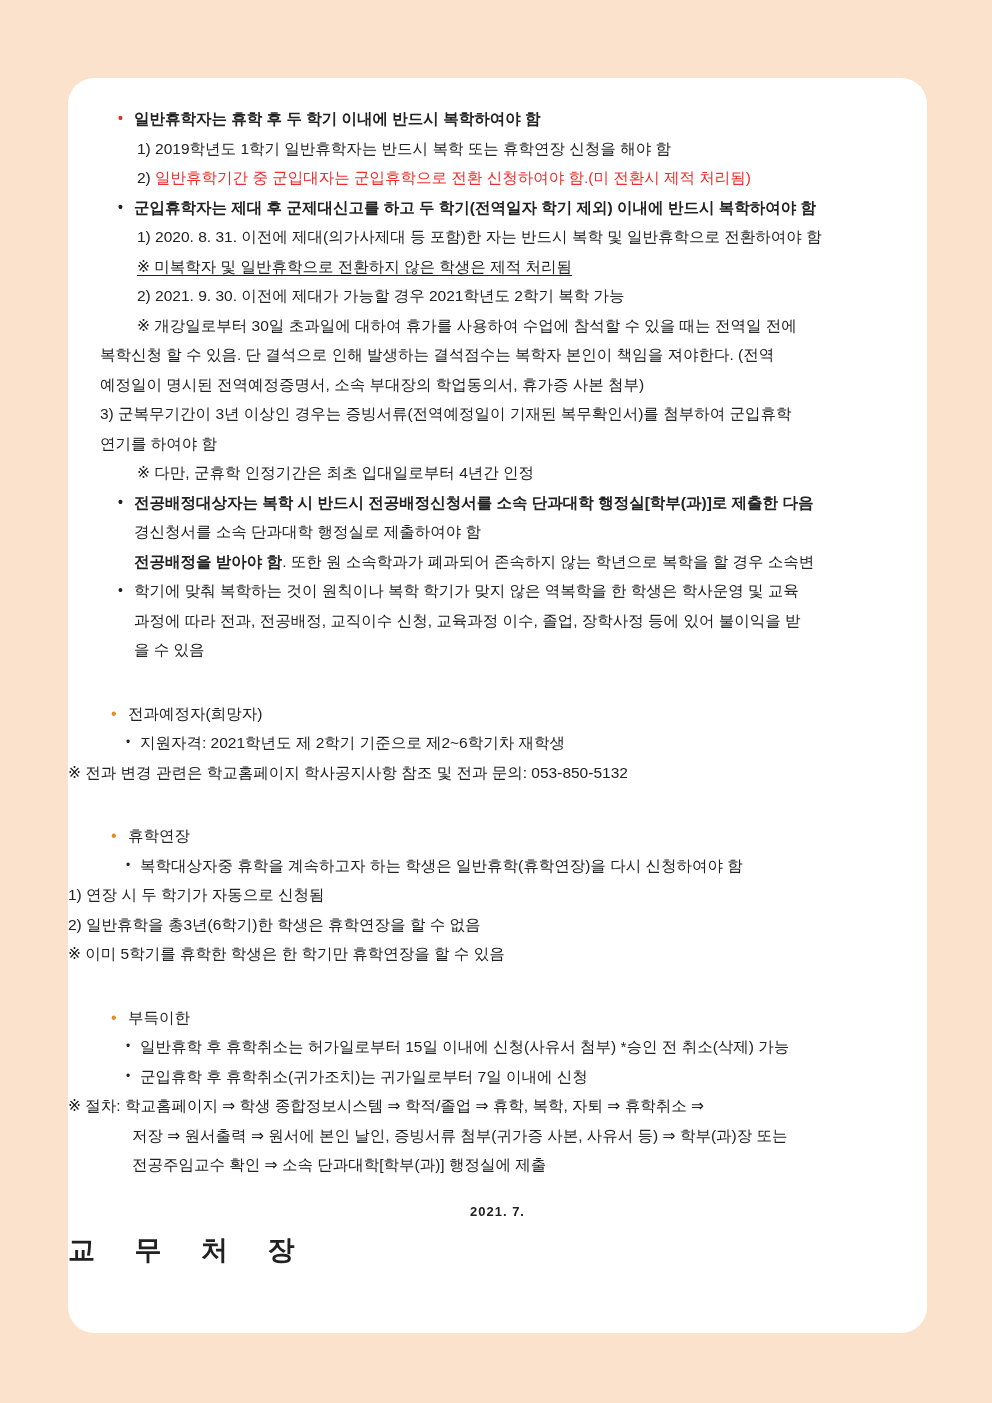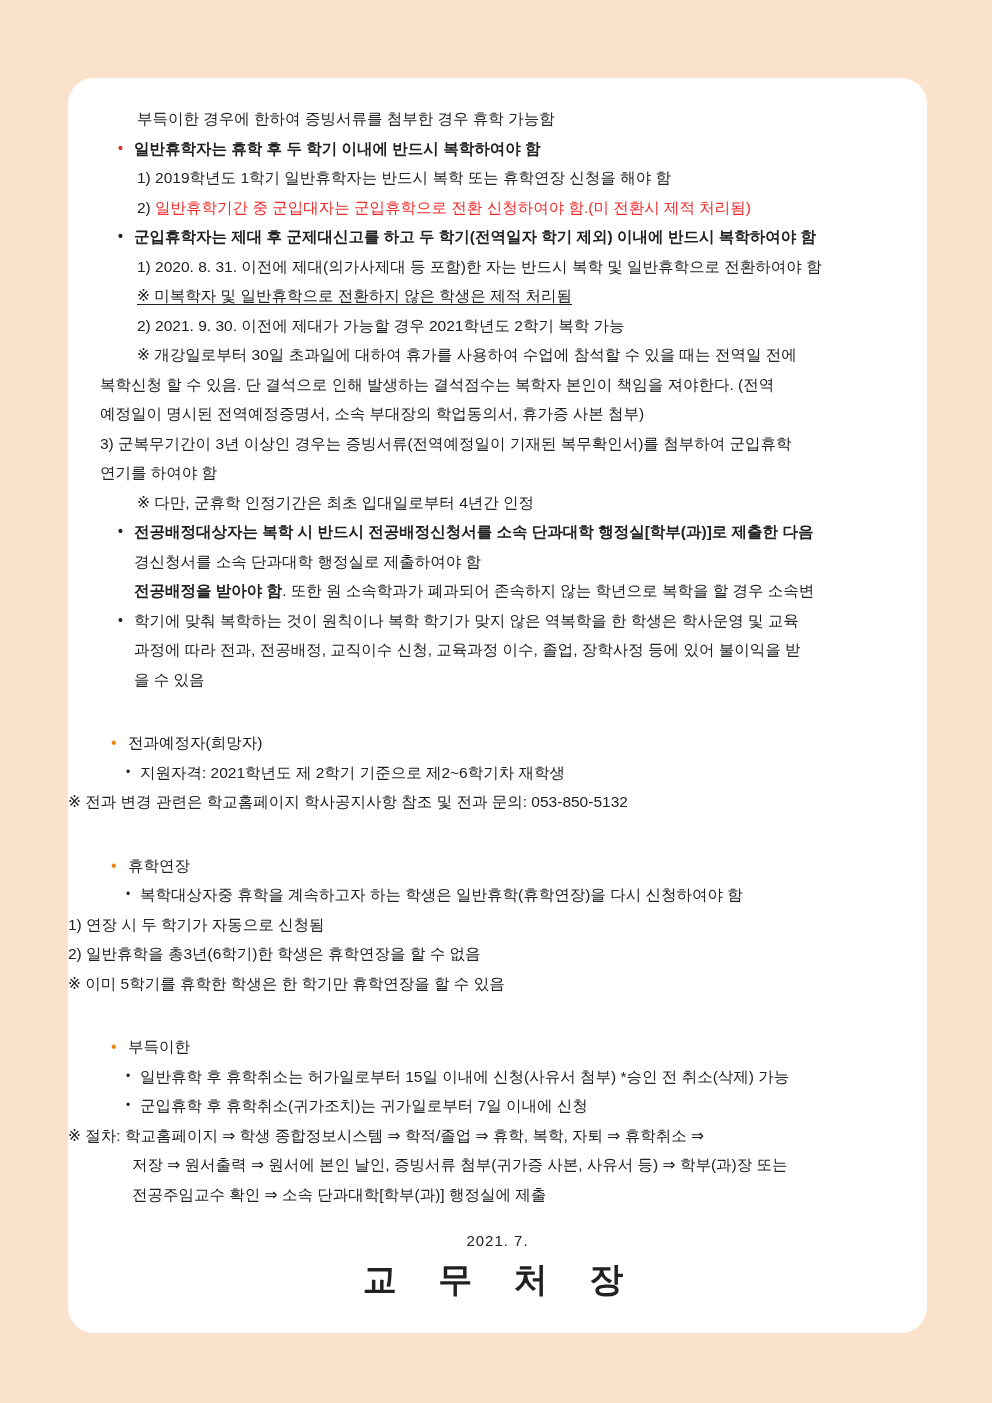--- a/index.html
+++ b/index.html
@@ -50,35 +50,34 @@
   .dot-b1{left:50px;}
   .dot-sec{left:43px; font-size:16px;}
   .dot-sub{left:58px; font-size:12px;}
   .c-red{color:var(--red-dot);}
   .c-orange{color:var(--orange-dot);}
   .c-black{color:var(--ink);}
   .bold{font-weight:bold;}
   .red{color:var(--red);}
   .ul{text-decoration:underline; text-underline-offset:3px;}
   .sig-date{
-    text-align:center; font-size:15px; height:32px; line-height:32px;
-    margin-top:16px; letter-spacing:1px;
+    text-align:center; font-size:13px; height:32px; line-height:32px;
+    margin-top:16px; letter-spacing:1px;font-weight:bold;
   }
   .sig-name{
-    text-align:center; font-size:34px; height:44px; line-height:44px;
+    text-align:left; font-size:27px; height:44px; line-height:44px;
     font-weight:600; letter-spacing:9px; word-spacing:14px;
   }
 </style>
 </head>
 <body>
 
 <div class="sheet">
   <div class="content">
 
-    <div class="ln inA">부득이한 경우에 한하여 증빙서류를 첨부한 경우 휴학 가능함</div>
 
     <div class="ln inBullet bold">
       <span class="dot dot-b1 c-red">•</span>
       <span>일반휴학자는 휴학 후 두 학기 이내에 반드시 복학하여야 함</span>
     </div>
 
     <div class="ln inA">1) 2019학년도 1학기 일반휴학자는 반드시 복학 또는 휴학연장 신청을 해야 함</div>
 
     <div class="ln inA">
       <span>2) </span><span class="red">일반휴학기간 중 군입대자는 군입휴학으로 전환 신청하여야 함.(미 전환시 제적 처리됨)</span>

